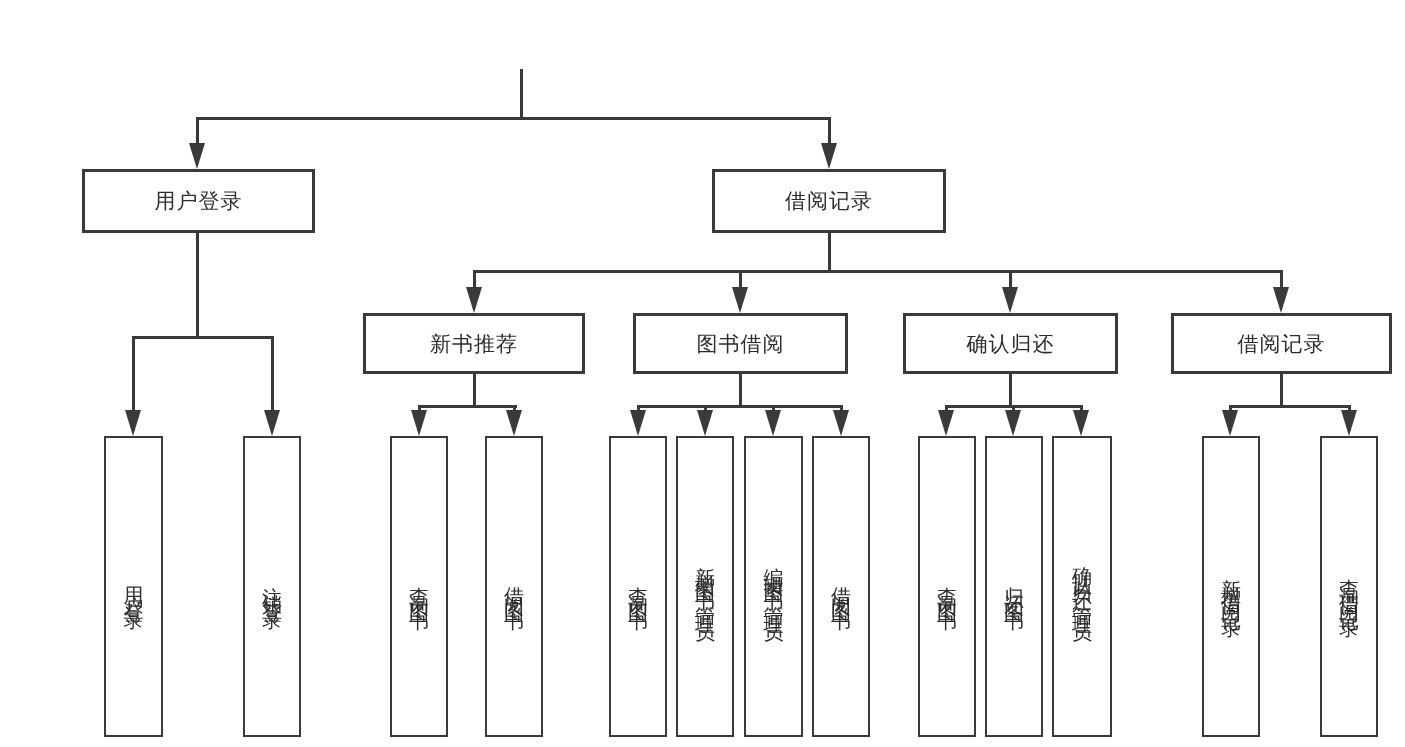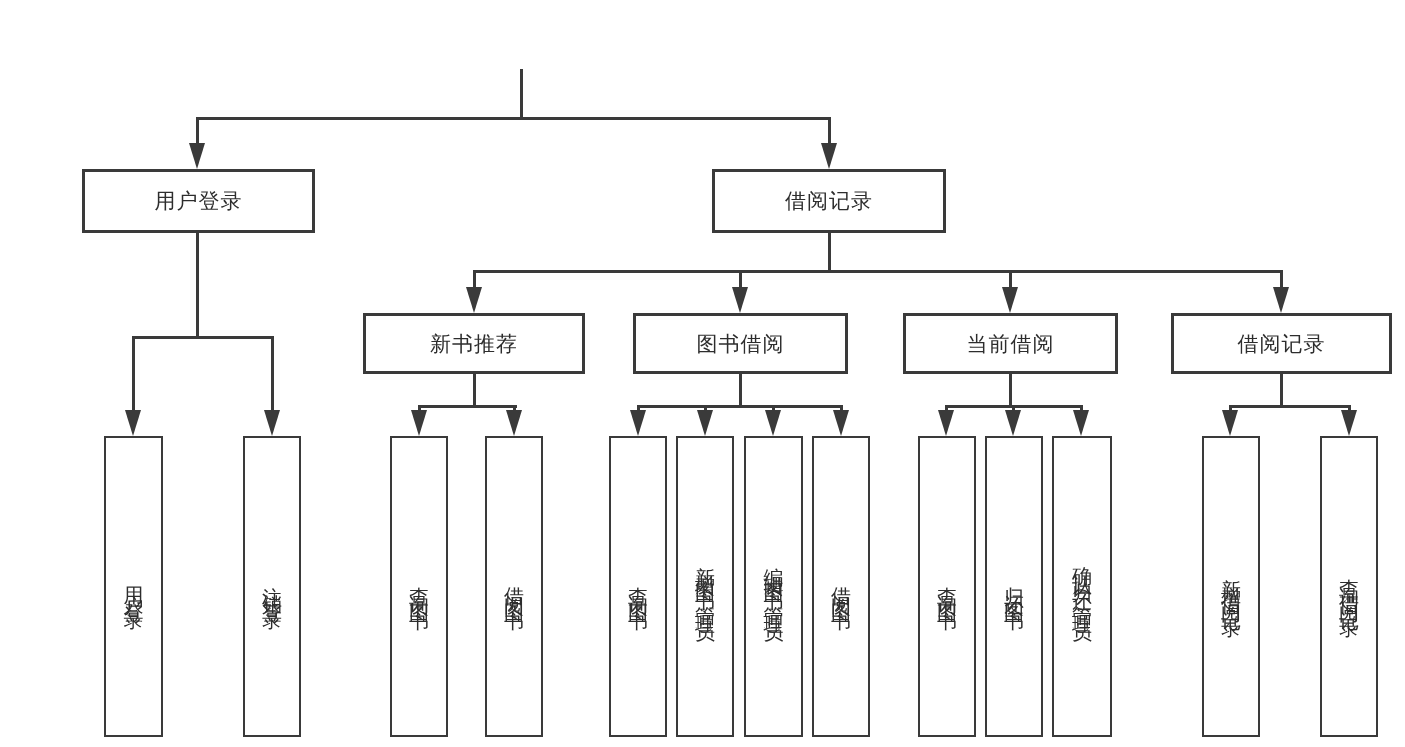--- a/index.html
+++ b/index.html
@@ -79,21 +79,21 @@
   <div class="vline" style="left:1280px;top:273px;height:16px;"></div>
   <div class="arr" style="left:1273px;top:287px;"></div>
 
   <div class="box" style="left:363px;top:313px;width:222px;height:61px;">
     <span>新书推荐</span>
   </div>
   <div class="box" style="left:633px;top:313px;width:215px;height:61px;">
     <span>图书借阅</span>
   </div>
   <div class="box" style="left:903px;top:313px;width:215px;height:61px;">
-    <span>当前借阅</span>
+    <span>确认归还</span>
   </div>
   <div class="box" style="left:1171px;top:313px;width:221px;height:61px;">
     <span>借阅记录</span>
   </div>
 
   <div class="vline" style="left:473px;top:374px;height:34px;"></div>
   <div class="hline" style="left:418px;top:405px;width:99px;"></div>
   <div class="vline" style="left:418px;top:405px;height:7px;"></div>
   <div class="arr" style="left:411px;top:410px;"></div>
   <div class="vline" style="left:513px;top:405px;height:7px;"></div>

